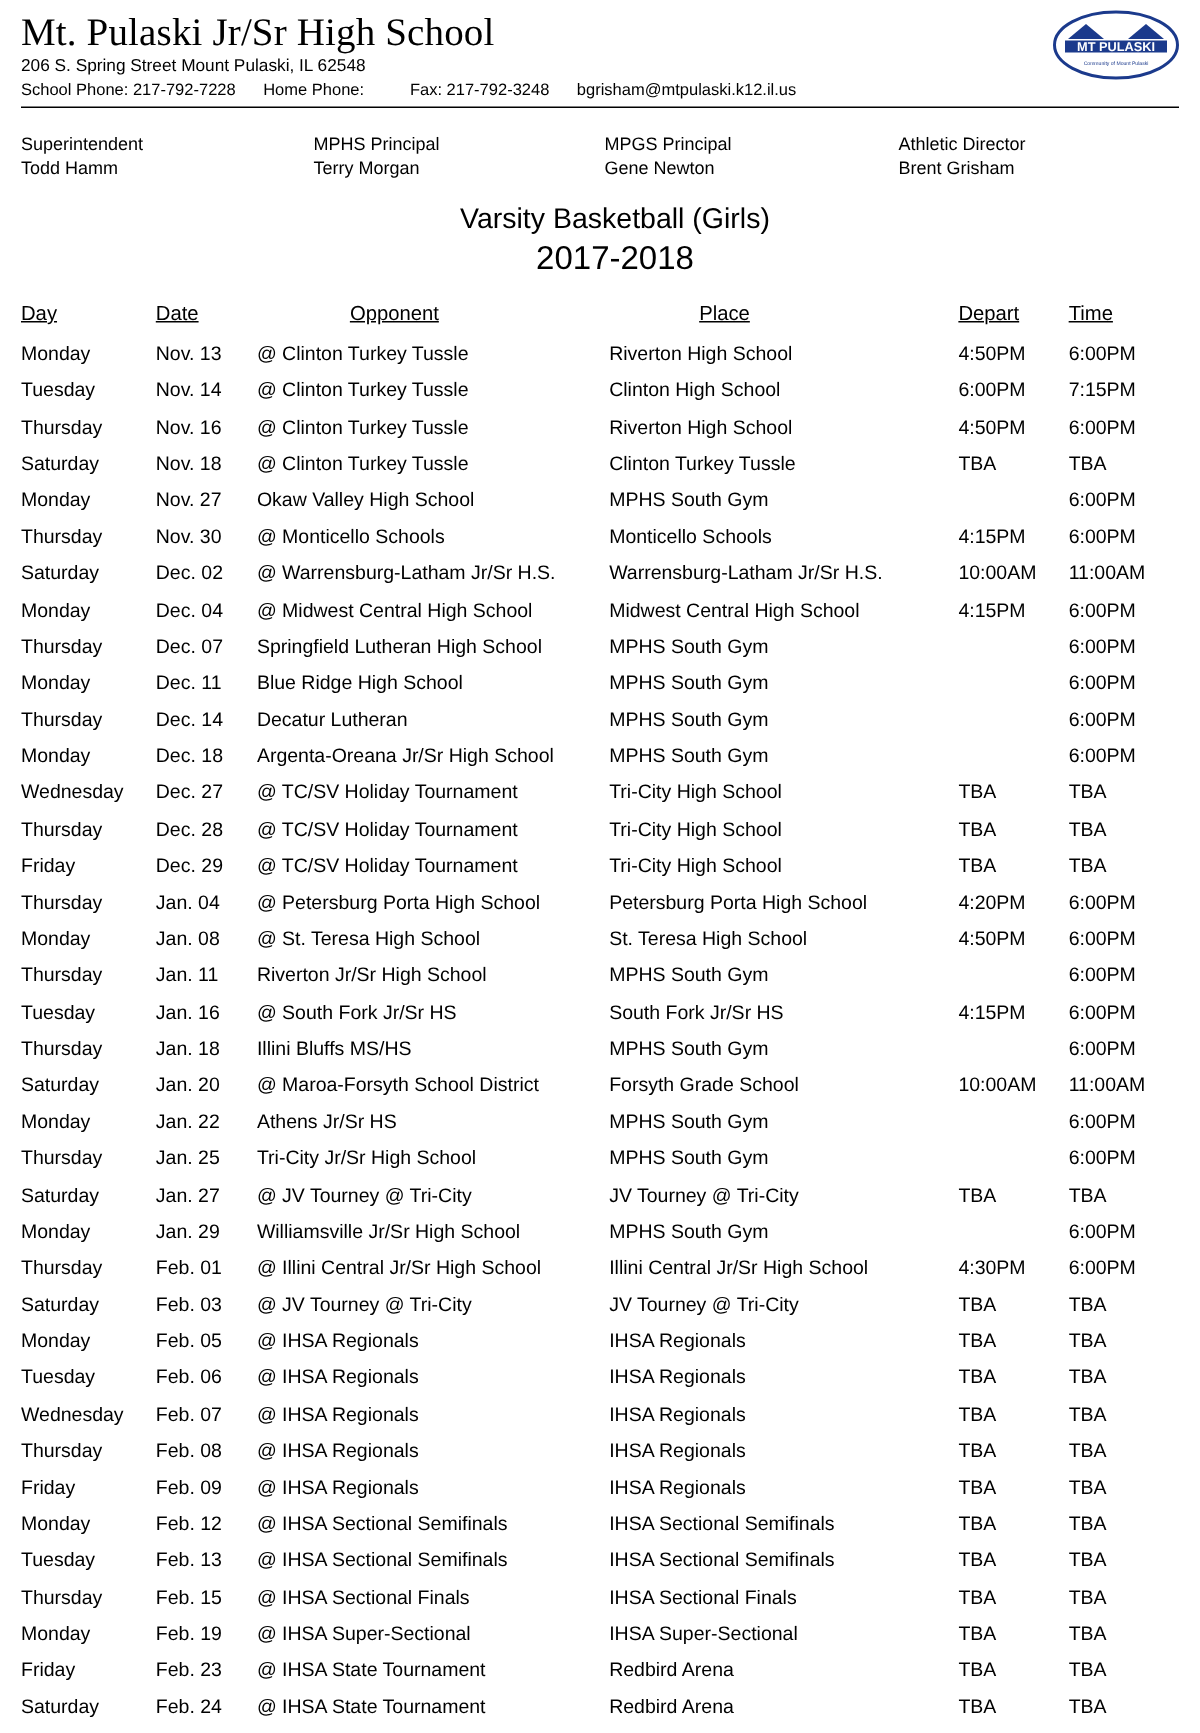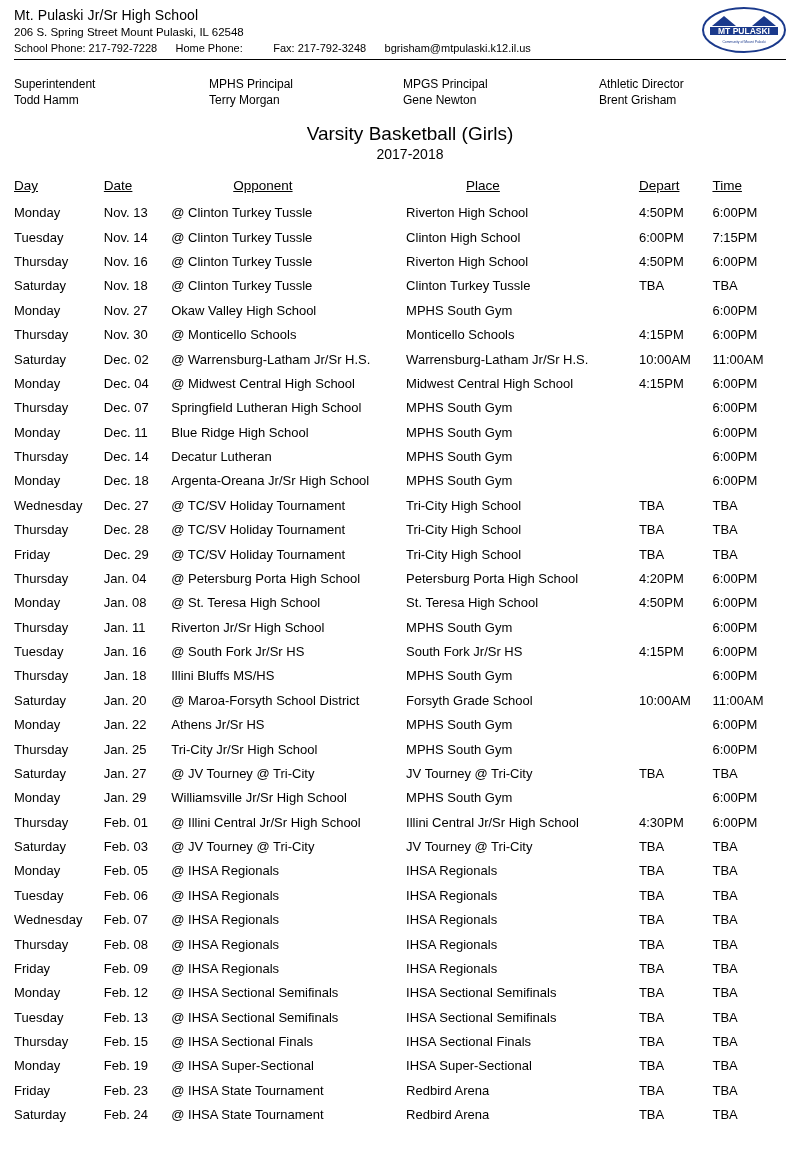--- a/index.html
+++ b/index.html
@@ -19,24 +19,25 @@
     padding: 6px 14px 0 14px;
     box-sizing: border-box;
     width: 800px;
   }
 
   
   .header {
     position: relative;
   }
   .school-name {
-    font-size: 14px;
+    font-size: 26px;
     letter-spacing: 0.1px;
     line-height: 1.05;
     padding-top: 2px;
+    font-family: Liberation Serif, serif;
   }
   .addr-line {
     font-size: 11.5px;
     margin-top: 3px;
   }
   .contact-line {
     font-size: 11px;
     margin-top: 4px;
     white-space: pre;
   }
@@ -73,21 +74,21 @@
   
   .doc-title {
     text-align: center;
     font-size: 19px;
     margin-top: 14px;
     line-height: 1.25;
     padding-left: 20px;
   }
   .doc-season {
     text-align: center;
-    font-size: 14px;
+    font-size: 22px;
     line-height: 1.25;
     padding-left: 20px;
   }
 
   
   table.sched {
     width: 100%;
     border-collapse: collapse;
     margin-top: 14px;
     font-size: 13px;

